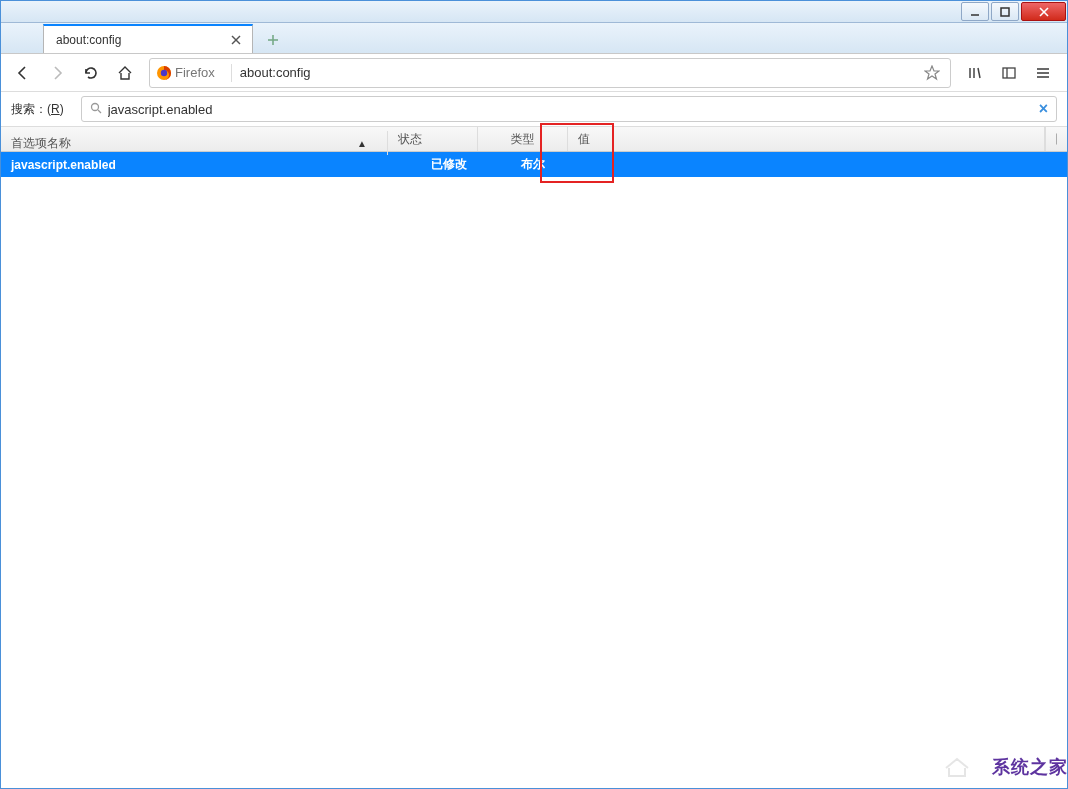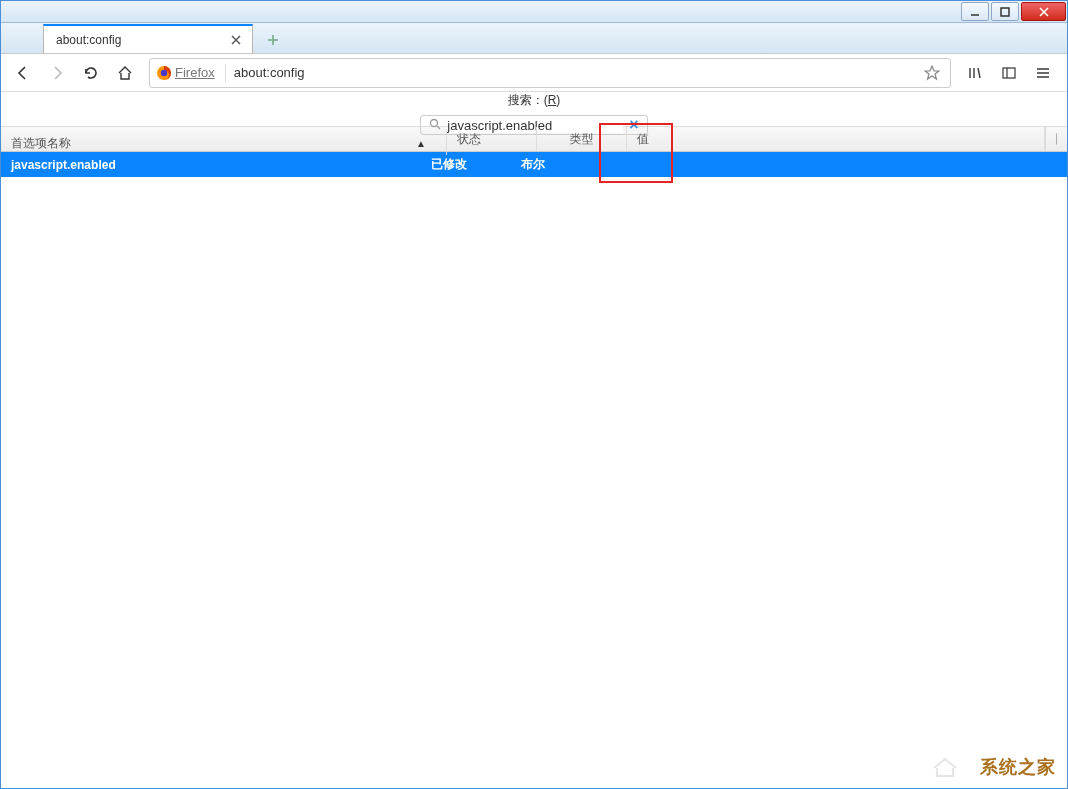--- a/index.html
+++ b/index.html
@@ -97,35 +97,34 @@
       display: flex;
       align-items: center;
       height: 30px;
       border: 1px solid #ccc;
       border-radius: 3px;
       margin: 0 6px;
       padding: 0 6px;
       font-size: 13px;
     }
     .ff-logo { width: 16px; height:16px; margin-right:3px; }
-    .brand-label { color: #777; margin-right: 2px; text-decoration: underline; }
+    .brand-label { color: #777; margin-right: 8px; }
     .addr-sep { width:1px; height:18px; background:#ddd; margin:0 8px; }
     .addr-text { flex:1; color:#333; }
     .star-btn { width:24px; display:flex;align-items:center;justify-content:center; color:#888; }
     .right-icons { display:flex; gap:2px; padding-right:2px; }
 
     
     .search-row {
       display: flex;
       align-items: center;
       height: 34px;
       padding: 0 10px;
-      gap: 6px;
+      gap: 17px;
       background:#fff;
-      flex-direction:column;
     }
     .search-label {
       font-size: 12px;
       color: #333;
     }
     .search-label u { text-decoration: underline; }
     .search-box {
       flex:1;
       display:flex;
       align-items:center;
@@ -153,21 +152,21 @@
       border-top:1px solid #ddd;
       border-bottom:1px solid #ccc;
       align-items:center;
       font-size:12px;
       color:#555;
     }
     .col {
       display:flex; align-items:center; height:100%; padding:0 10px;
       border-right:1px solid #ddd;
     }
-    .col-name { width: 446px; margin-top: 8px; }
+    .col-name { width: 387px; margin-top: 8px; }
     .col-status { width: 90px; }
     .col-type { width: 90px; justify-content: center; }
     .col-value { flex:1; position:relative; }
     .col-tail { width: 22px; border-left:1px solid #ddd; border-right:none; display:flex;align-items:center;justify-content:center; }
     .sort-arrow { margin-left:auto; margin-right:10px; font-size:10px; color:#333;}
     .red-box {
       position:absolute;
       left:-28px; top:-4px;
       width:74px; height:60px;
       border:2px solid #e42323;
@@ -187,22 +186,22 @@
     }
     .row .cell { padding: 0 10px; }
     .cell-name { width:420px; }
     .cell-status { width:90px; }
     .cell-type { width:90px; }
     .cell-value { flex:1; }
 
     
     .watermark {
       position:absolute;
-      right:12px; bottom:10px;
-      color:#a16207;
+      right:0; bottom:10px;
+      color:#4c1d95;
       font-size:18px;
       display:flex; align-items:center; gap:22px;
       font-weight:bold;
       letter-spacing:1px;
       opacity:0.9;
     }
   </style>
 </head>
 <body>
 

